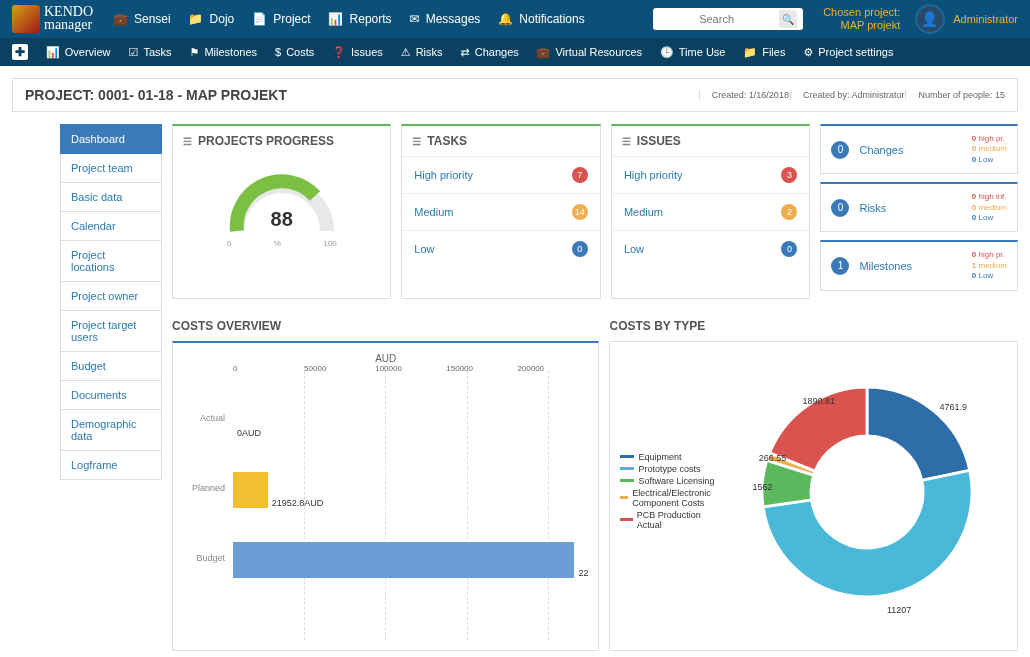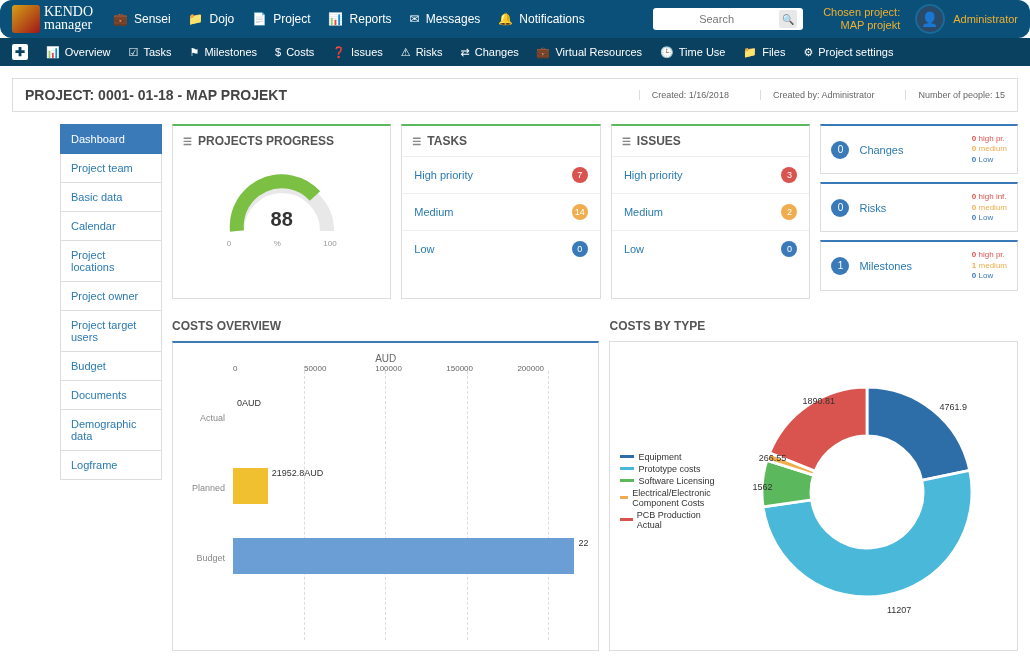--- a/index.html
+++ b/index.html
@@ -1,34 +1,34 @@
 <!DOCTYPE html>
 <html><head>
 <meta charset="utf-8">
 <style>
 * { margin: 0; padding: 0; box-sizing: border-box; }
 body { font-family: Arial, sans-serif; font-size: 12px; background: #fff; color: #333; }
-.topbar { background: #0a5078; height: 38px; display: flex; align-items: center; padding: 0 12px; color: #fff; border-radius: 12px; }
+.topbar { background: #0a5078; height: 38px; display: flex; align-items: center; padding: 0 12px; color: #fff; }
 .logo { display: flex; align-items: center; gap: 4px; margin-right: 20px; }
 .logo-img { width: 28px; height: 28px; background: linear-gradient(135deg, #d4a017 0%, #a01717 100%); border-radius: 3px; }
 .logo-text { font-family: 'Comic Sans MS', cursive; font-size: 14px; line-height: 0.9; }
 .topnav { display: flex; gap: 18px; flex: 1; }
 .topnav-item { display: flex; align-items: center; gap: 6px; cursor: pointer; font-size: 12px; }
 .search-box { background: #fff; border-radius: 3px; display: flex; align-items: center; width: 150px; height: 22px; padding: 0 6px; position: relative; }
 .search-input { border: none; outline: none; font-size: 11px; flex: 1; width: 100%; margin-left: 40px; }
 .search-btn { background: #e8e8e8; border: none; width: 18px; height: 18px; border-radius: 2px; cursor: pointer; display: flex; align-items: center; justify-content: center; font-size: 10px; }
 .chosen-proj { margin-left: 20px; text-align: right; color: #f0b030; font-size: 11px; line-height: 1.2; }
 .admin-area { display: flex; align-items: center; gap: 8px; margin-left: 15px; color: #f0b030; font-size: 11px; }
 .avatar { width: 30px; height: 30px; border-radius: 50%; border: 2px solid #1a6a98; background: #2a4a6a; display:flex; align-items:center; justify-content:center; font-size:14px;}
 .subbar { background: #0a4060; height: 28px; display: flex; align-items: center; padding: 0 12px; color: #fff; gap: 18px; font-size: 11px; }
 .subbar-item { display: flex; align-items: center; gap: 5px; cursor: pointer; white-space: nowrap; }
 .plus-btn { width: 16px; height: 16px; background: #fff; color: #0a4060; border-radius: 2px; display: flex; align-items: center; justify-content: center; font-weight: bold; font-size: 12px; }
 .project-header { margin: 12px; border: 1px solid #ddd; padding: 8px 12px; display: flex; align-items: center; }
 .project-header h2 { font-size: 14px; color: #444; font-weight: bold; flex: 1; }
-.project-meta { display: flex; gap: 31px; }
+.project-meta { display: flex; gap: 1px; }
 .project-meta span { font-size: 9px; color: #666; border-left: 1px solid #ddd; padding-left: 12px; }
 .main { display: flex; padding: 0 12px 12px; gap: 10px; }
 .sidebar { width: 150px; padding-left: 48px; }
 .sidebar-item { padding: 8px 10px; border: 1px solid #ddd; border-top: none; color: #2a7ab0; font-size: 11px; cursor: pointer; }
 .sidebar-item:first-child { border-top: 1px solid #ddd; }
 .sidebar-item.active { background: #3a7ab8; color: #fff; border-color: #3a7ab8; }
 .content { flex: 1; display: flex; flex-direction: column; gap: 12px; }
 .row { display: flex; gap: 10px; }
 .card { border: 1px solid #ddd; flex: 1; }
 .card-top-green { border-top: 2px solid #5cb85c; }
@@ -47,21 +47,21 @@
 .mini-card a { color: #2a7ab0; text-decoration: none; font-size: 11px; flex: 1; }
 .mini-lines { font-size: 8px; line-height: 1.3; }
 .mini-lines .high { color: #d9534f; }
 .mini-lines .med { color: #f0ad4e; }
 .mini-lines .low { color: #3a7ab8; }
 .chart-title { font-size: 12px; font-weight: bold; color: #555; padding: 8px 0; }
 .costs-chart { border: 1px solid #ddd; border-top: 2px solid #3a7ab8; padding: 10px; height: 310px; flex: 1; position: relative; }
 .bar-chart { position: relative; height: 240px; margin-top: 10px; }
 .bar-row { display: flex; align-items: center; height: 70px; }
 .bar-label { width: 50px; text-align: right; font-size: 9px; color: #888; padding-right: 8px; }
-.bar-track { flex: 1; position: relative; height: 40px; display: flex; align-items: flex-start; }
+.bar-track { flex: 1; position: relative; height: 40px; display: flex; align-items: flex-end; }
 .bar-fill { height: 36px; }
 .bar-val { font-size: 9px; color: #333; margin-left: 4px; }
 .axis-top { display: flex; padding-left: 50px; font-size: 8px; color: #666; }
 .axis-top span { flex: 1; }
 .axis-title { text-align: center; font-size: 10px; color: #666; }
 .donut-chart { flex: 1; padding: 10px; position: relative; }
 .donut-wrap { display: flex; align-items: center; gap: 10px; }
 .legend { font-size: 9px; color: #333; }
 .legend-item { display: flex; align-items: center; gap: 4px; margin-bottom: 2px; }
 .legend-sw { width: 14px; height: 3px; }

